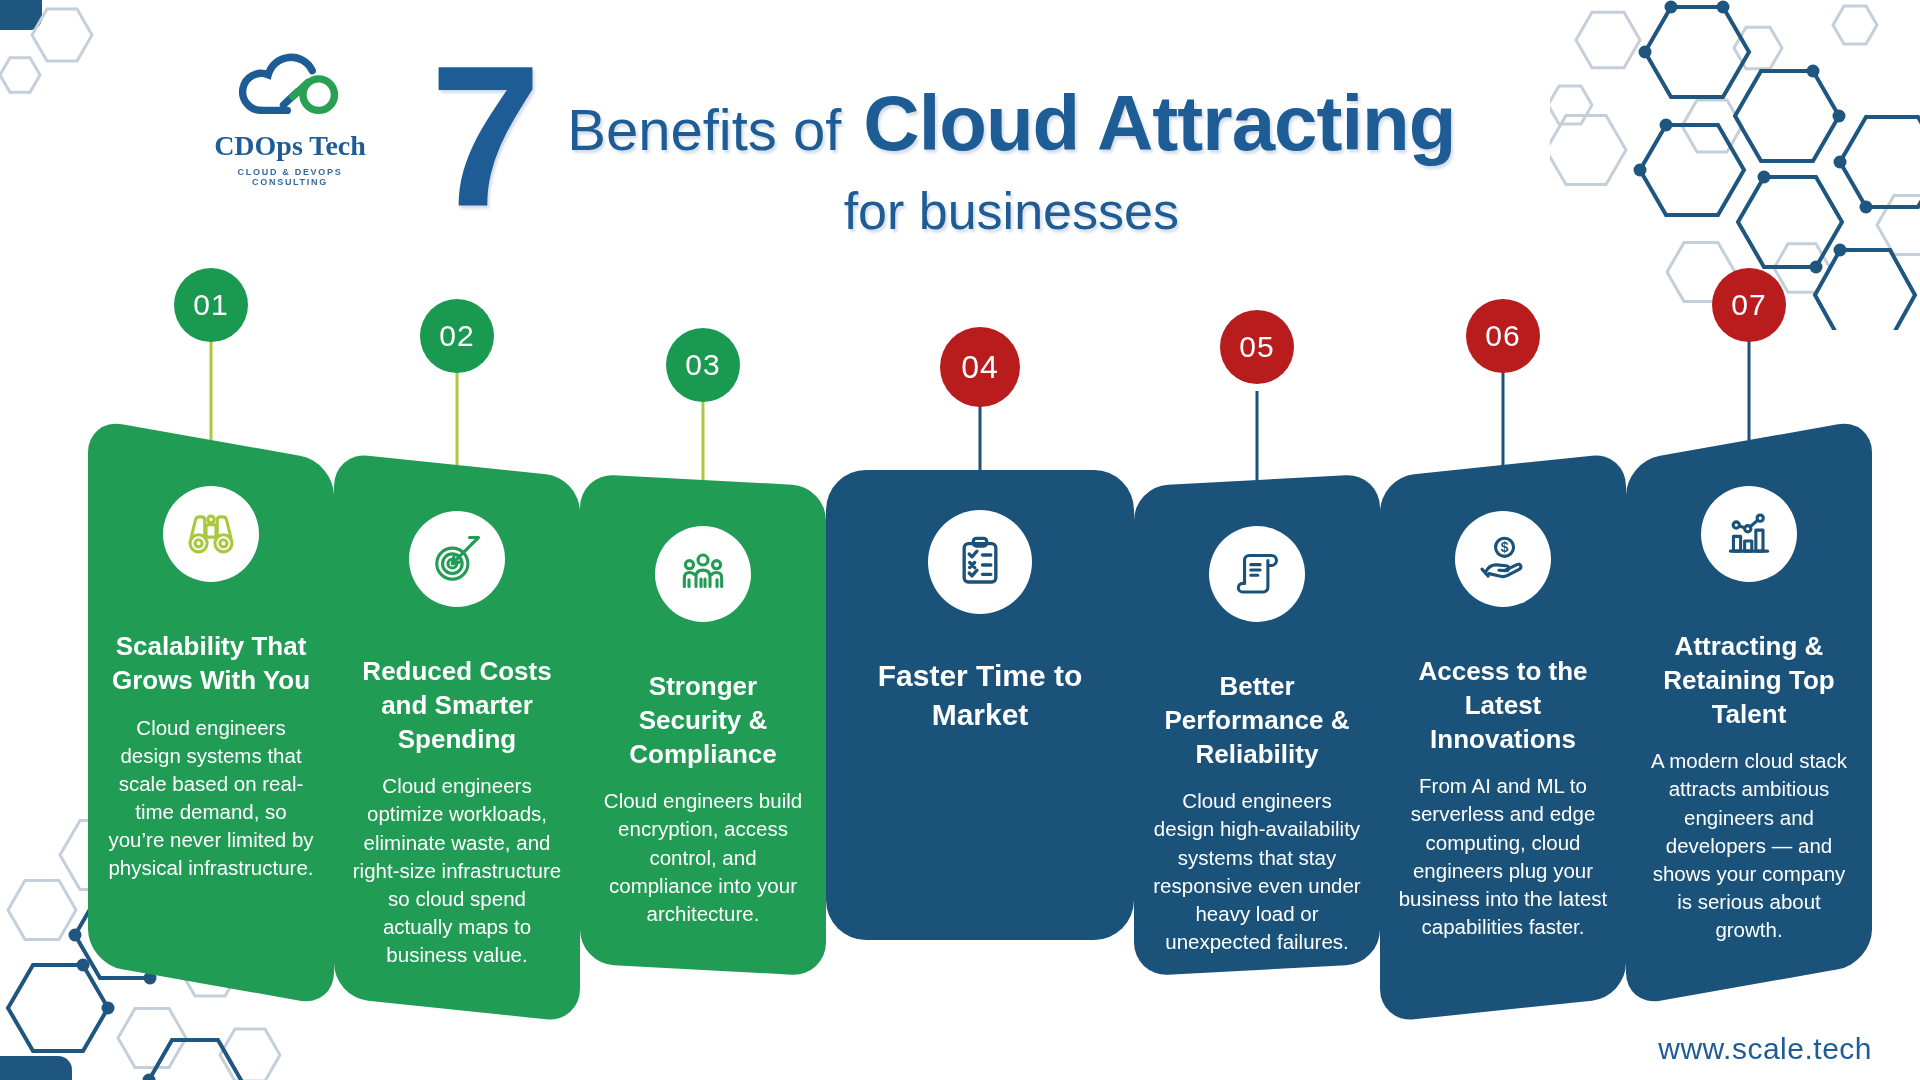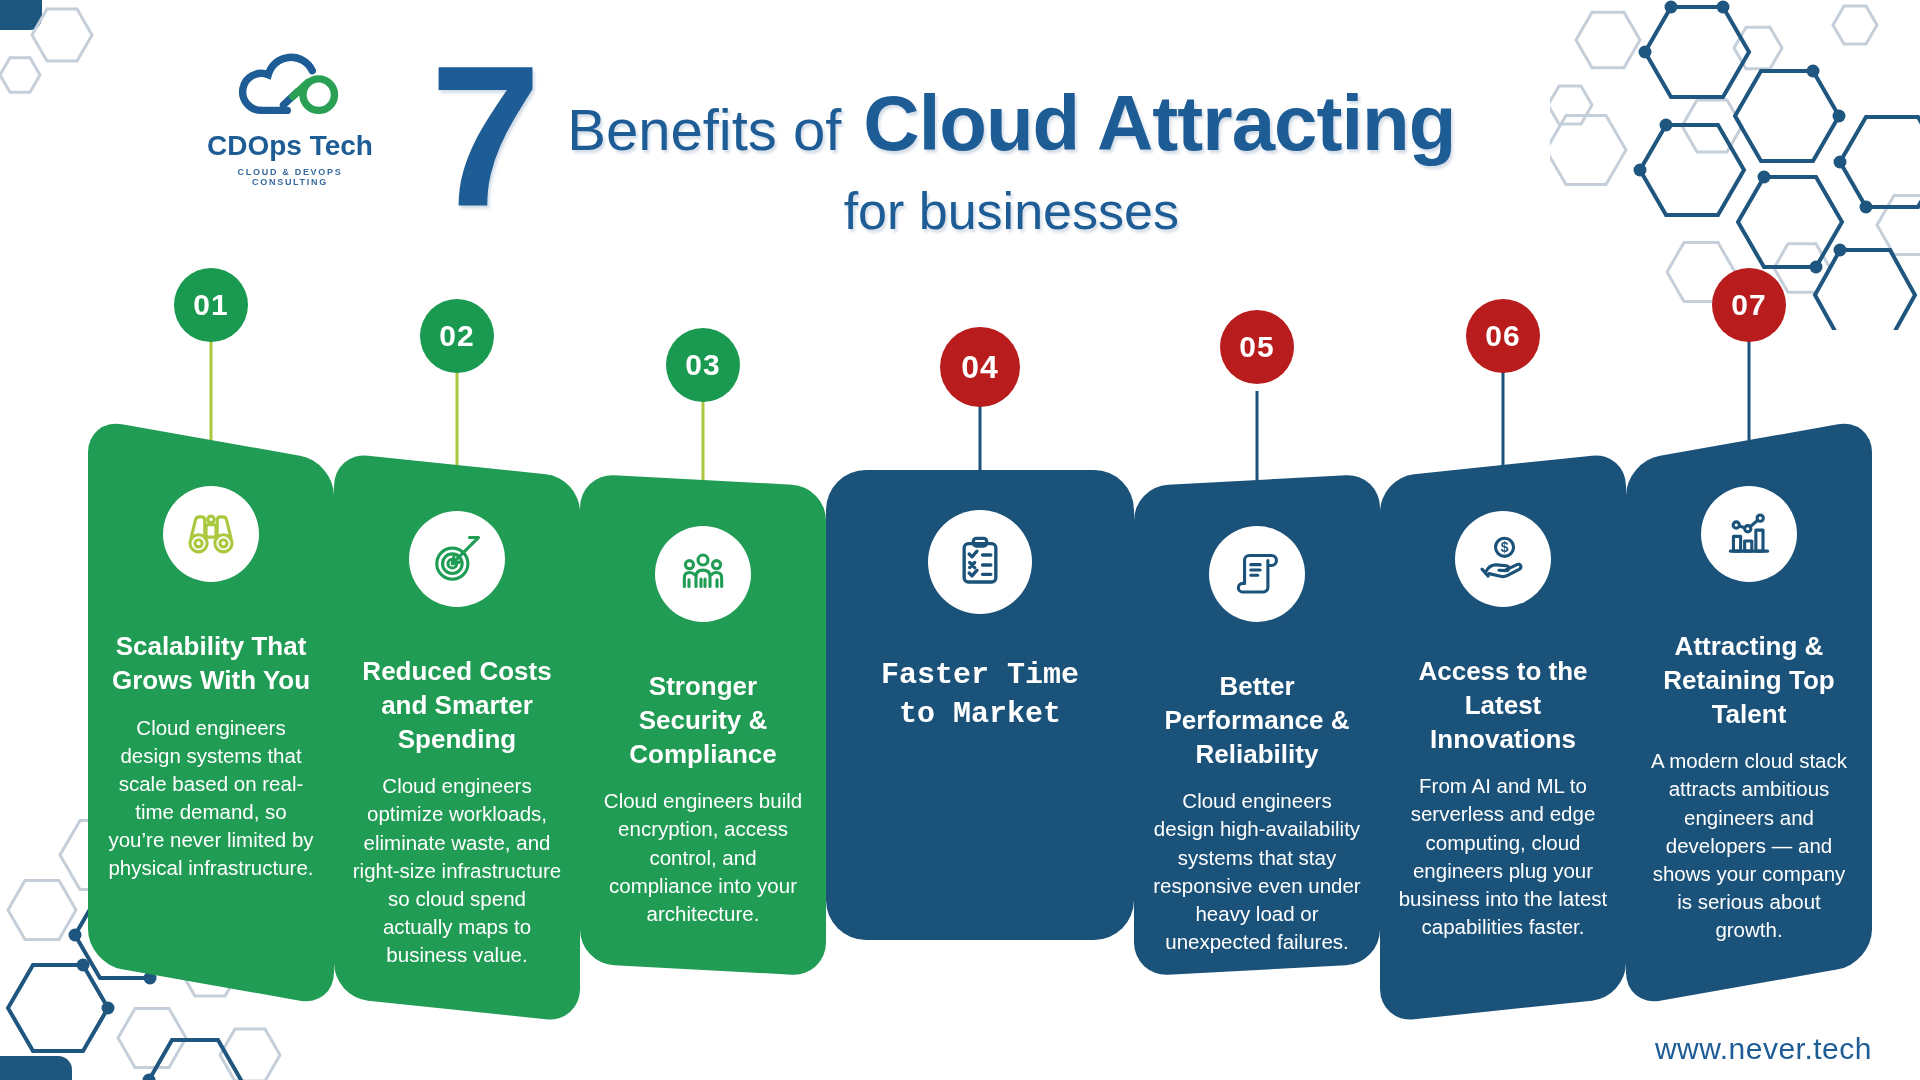--- a/index.html
+++ b/index.html
@@ -8,37 +8,37 @@
 
   
   .deco{position:absolute;pointer-events:none;}
   .deco-tr{top:0;right:0;}
   .deco-bl{bottom:0;left:0;}
   .deco-tl{top:0;left:0;}
 
   
   .logo{position:absolute;left:200px;top:40px;width:180px;text-align:center;}
   .logo svg{display:block;margin:0 auto;}
-  .brand-name{font-size:28px;font-weight:700;color:#1e5c96;margin-top:2px;}
+  .brand-name{font-size:28px;font-weight:700;color:#1e5c96;margin-top:2px;font-family:Liberation Serif, serif;}
   .brand-tagline{font-size:9px;font-weight:700;letter-spacing:1.7px;color:#35699f;margin-top:5px;}
 
   
   .title{position:absolute;left:430px;top:52px;display:flex;align-items:flex-start;color:#1e5c96;
          text-shadow:2px 3px 3px rgba(110,140,175,0.30);}
   .title-number{font-size:200px;line-height:0.84;font-weight:600;}
   .title-right{margin-left:26px;padding-top:26px;}
   .title-line1{display:flex;align-items:baseline;white-space:nowrap;}
   .title-prefix{font-size:58px;font-weight:400;}
   .title-highlight{font-size:78px;font-weight:800;margin-left:22px;letter-spacing:-1px;}
   .title-suffix{font-size:52px;font-weight:400;text-align:center;margin-top:12px;}
 
   
   .group{position:absolute;top:0;height:1080px;}
   .badge{position:absolute;left:50%;transform:translateX(-50%);width:74px;height:74px;border-radius:50%;
-         display:flex;align-items:center;justify-content:center;color:#fff;font-size:30px;font-weight:700;
+         display:flex;align-items:center;justify-content:center;color:#fff;font-size:30px;font-weight:400;
          letter-spacing:1px;z-index:10;}
   .theme-green .badge{background:#1a9a50;}
   .theme-blue  .badge{background:#b91c1c;}
   .connector{position:absolute;left:50%;transform:translateX(-50%);width:3px;z-index:1;}
   .theme-green .connector{background:#a9c83e;}
   .theme-blue  .connector{background:#1b527a;}
   .card{position:absolute;left:0;width:100%;border-radius:34px;}
   .theme-green .card{background:#219c55;}
   .theme-blue  .card{background:#1b527a;}
   .card-inner{height:100%;display:flex;flex-direction:column;align-items:center;text-align:center;
@@ -67,21 +67,21 @@
   .cg3 .badge{top:328px;}
   .cg3 .connector{top:391px;height:120px;}
   .cg3 .card{top:480px;height:490px;transform:skewY(3deg);z-index:5;}
   .cg3 .card-inner{transform:skewY(-3deg);}
   .cg3 .icon-circle{color:#219c55;}
 
   .cg4{left:826px;width:308px;}
   .cg4 .badge{top:327px;width:80px;height:80px;font-size:32px;}
   .cg4 .connector{top:405px;height:100px;}
   .cg4 .card{top:470px;height:470px;border-radius:40px;z-index:6;}
-  .cg4 .card-inner{padding:40px 48px 0;font-family:Liberation Mono, monospace;}
+  .cg4 .card-inner{padding:40px 48px 0;}
   .cg4 .icon-circle{width:104px;height:104px;color:#1b527a;}
   .cg4 .icon-circle svg{width:60px;height:60px;}
   .cg4 h3{font-size:30px;margin-top:42px;}
   .cg4 p{font-size:23px;margin-top:18px;line-height:1.4;}
 
   .cg5{left:1134px;width:246px;}
   .cg5 .badge{top:310px;}
   .cg5 .connector{top:391px;height:120px;}
   .cg5 .card{top:480px;height:490px;transform:skewY(-3deg);z-index:5;}
   .cg5 .card-inner{transform:skewY(3deg);}
@@ -343,15 +343,15 @@
             <circle cx="17.2" cy="14.6" r="2" fill="#ffffff"></circle>
             <circle cx="25.2" cy="7.8" r="2" fill="#ffffff"></circle>
           </svg>
         </div>
         <h3>Attracting &amp; Retaining Top Talent</h3>
         <p>A modern cloud stack attracts ambitious engineers and developers — and shows your company is serious about growth.</p>
       </div>
     </div>
   </section>
 
-  <div class="website">www.never.tech</div>
+  <div class="website">www.scale.tech</div>
 
 </div>
 
 </body></html>

